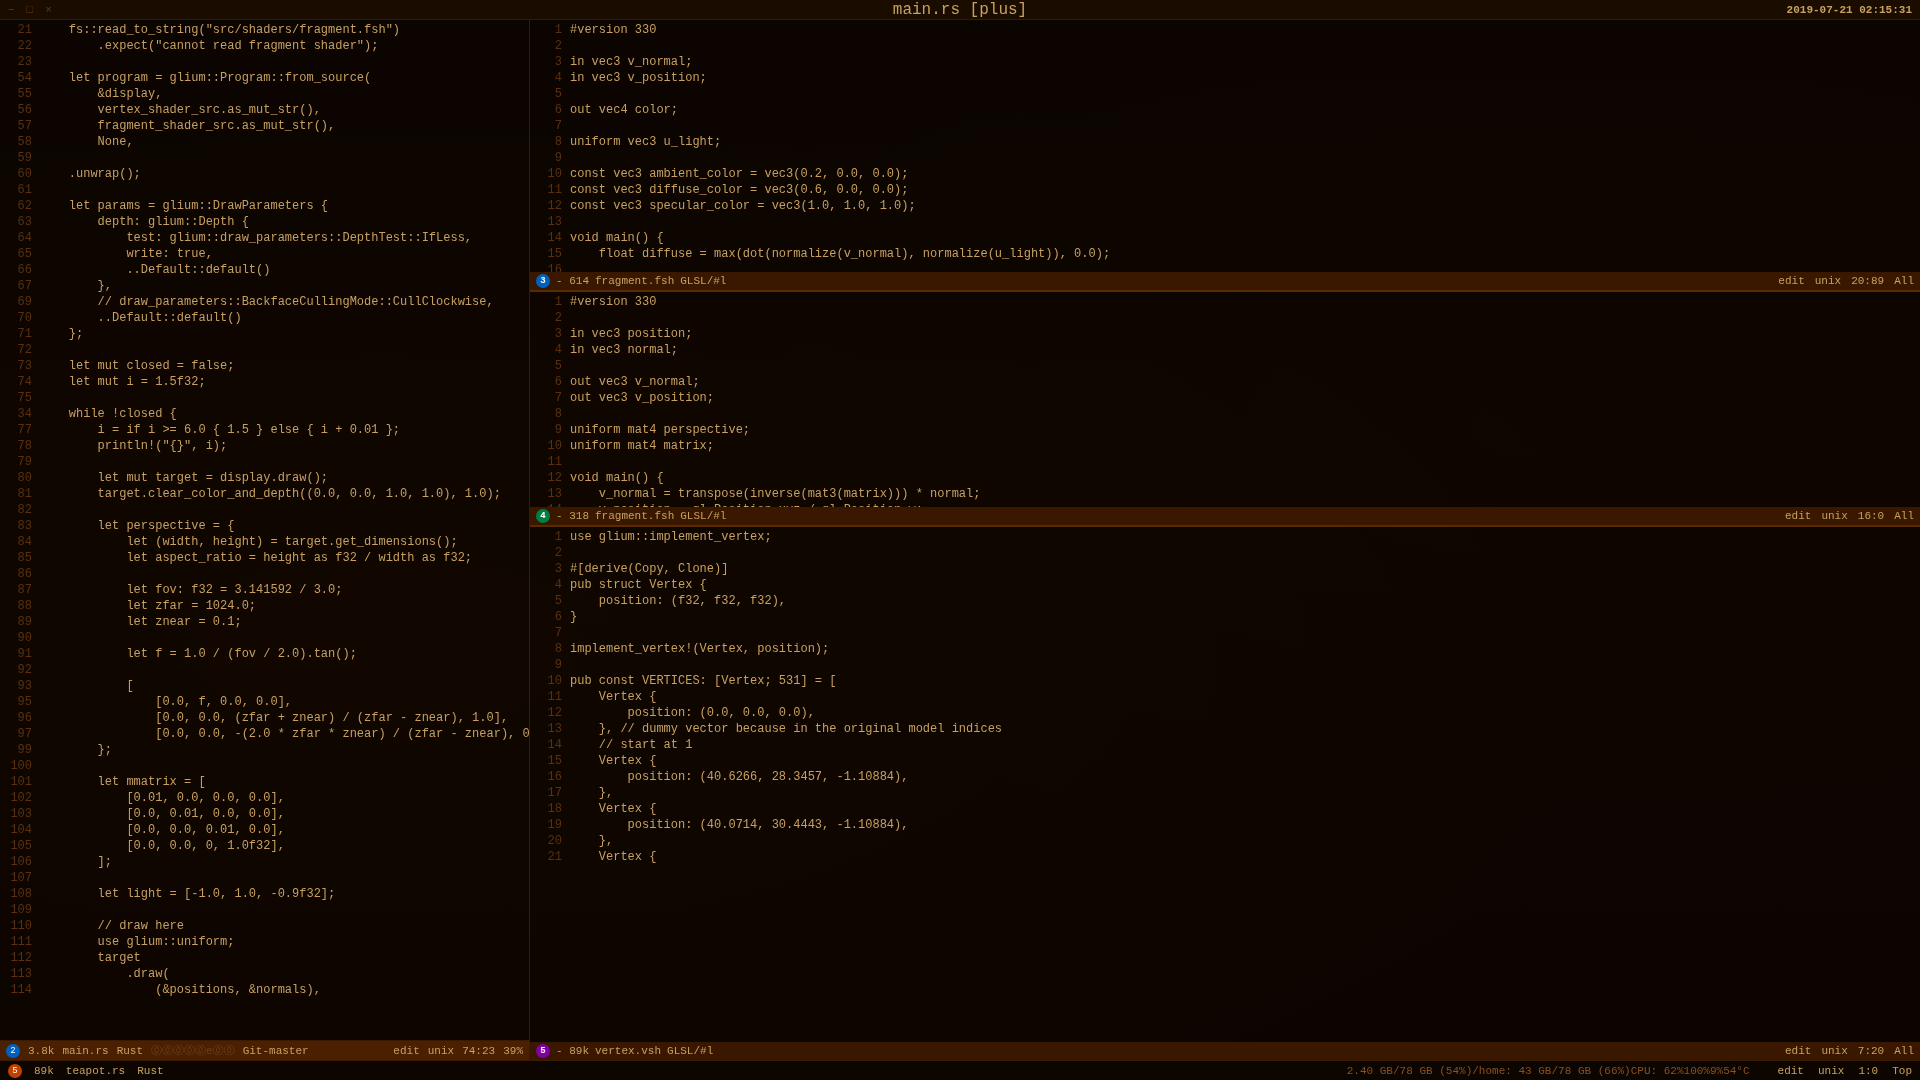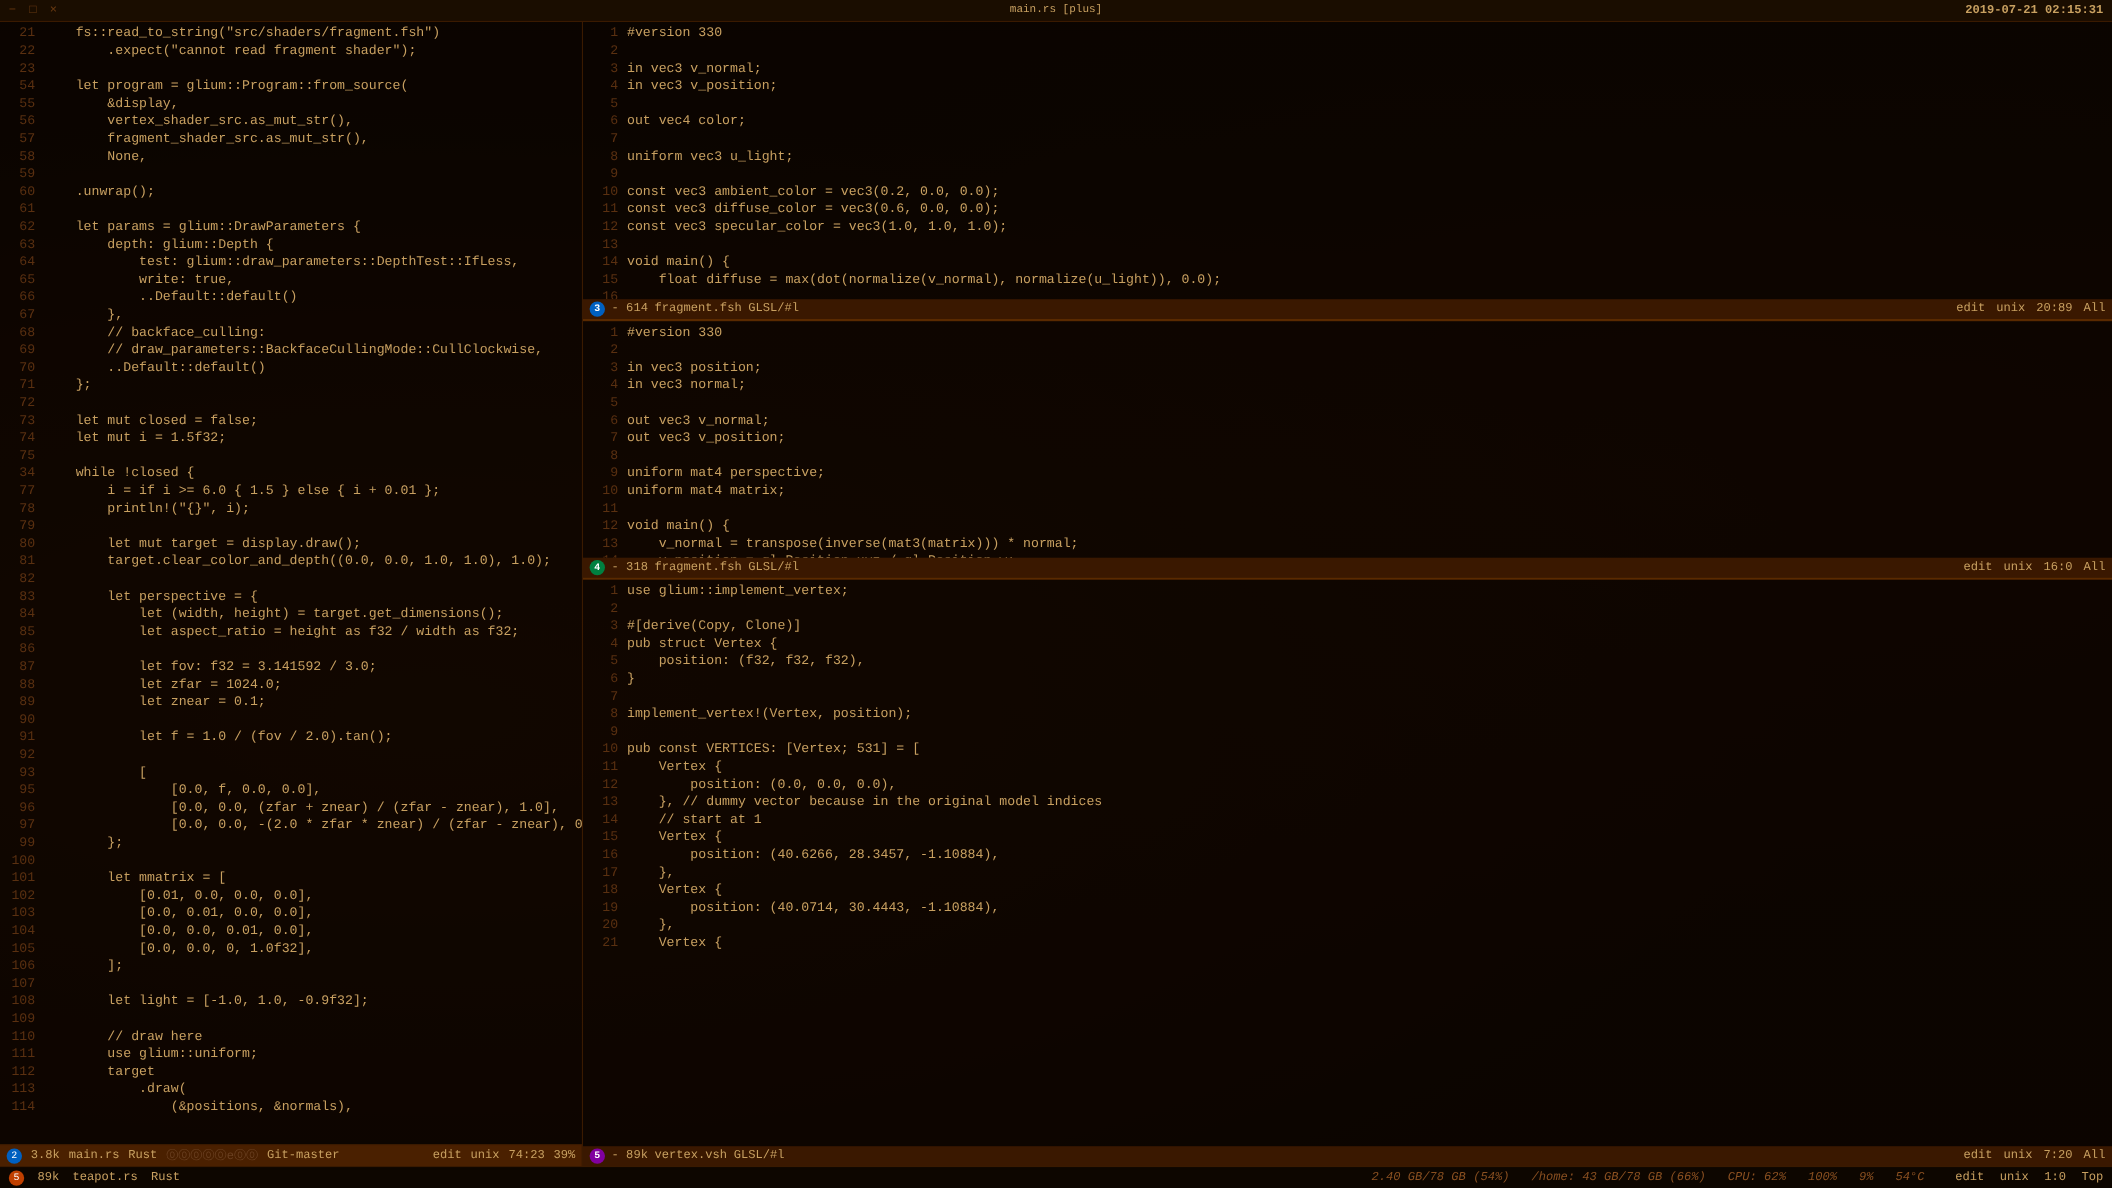--- a/index.html
+++ b/index.html
@@ -50,21 +50,21 @@
       align-items: center;
     }
 
     .top-bar-btn {
       color: #6a3a10;
       font-size: 11px;
     }
 
     .top-bar-title {
       color: #c8a060;
-      font-size: 10px;
+      font-size: 16px;
       position: absolute;
       left: 50%;
       transform: translateX(-50%);
       text-align: right;
     }
 
     .top-bar-time {
       color: #c8a060;
       font-size: 11px;
       font-weight: bold;
@@ -254,21 +254,20 @@
           <div class="code-line"><span class="line-num">58</span><span class="line-content">        None,</span></div>
           <div class="code-line"><span class="line-num">59</span><span class="line-content"></span></div>
           <div class="code-line"><span class="line-num">60</span><span class="line-content">    .unwrap();</span></div>
           <div class="code-line"><span class="line-num">61</span><span class="line-content"></span></div>
           <div class="code-line"><span class="line-num">62</span><span class="line-content">    let params = glium::DrawParameters {</span></div>
           <div class="code-line"><span class="line-num">63</span><span class="line-content">        depth: glium::Depth {</span></div>
           <div class="code-line"><span class="line-num">64</span><span class="line-content">            test: glium::draw_parameters::DepthTest::IfLess,</span></div>
           <div class="code-line"><span class="line-num">65</span><span class="line-content">            write: true,</span></div>
           <div class="code-line"><span class="line-num">66</span><span class="line-content">            ..Default::default()</span></div>
           <div class="code-line"><span class="line-num">67</span><span class="line-content">        },</span></div>
-          <div class="code-line"><span class="line-num">68</span><span class="line-content">        // backface_culling:</span></div>
           <div class="code-line"><span class="line-num">69</span><span class="line-content">        // draw_parameters::BackfaceCullingMode::CullClockwise,</span></div>
           <div class="code-line"><span class="line-num">70</span><span class="line-content">        ..Default::default()</span></div>
           <div class="code-line"><span class="line-num">71</span><span class="line-content">    };</span></div>
           <div class="code-line"><span class="line-num">72</span><span class="line-content"></span></div>
           <div class="code-line"><span class="line-num">73</span><span class="line-content">    let mut closed = false;</span></div>
           <div class="code-line"><span class="line-num">74</span><span class="line-content">    let mut i = 1.5f32;</span></div>
           <div class="code-line"><span class="line-num">75</span><span class="line-content"></span></div>
           <div class="code-line"><span class="line-num">34</span><span class="line-content">    while !closed {</span></div>
           <div class="code-line"><span class="line-num">77</span><span class="line-content">        i = if i &gt;= 6.0 { 1.5 } else { i + 0.01 };</span></div>
           <div class="code-line"><span class="line-num">78</span><span class="line-content">        println!("{}", i);</span></div>
@@ -429,21 +428,21 @@
       </div>
 
     </div>
   </div>
 
   <div class="bottom-bar">
     <div class="status-icon" style="background:#c04000;color:#fff;width:14px;height:14px;border-radius:50%;display:flex;align-items:center;justify-content:center;font-size:9px;">5</div>
     <span style="color:#c8a060;">89k</span>
     <span style="color:#c8a060;">teapot.rs</span>
     <span style="color:#c8a060;">Rust</span>
-    <span style="margin-left:auto;display:flex;gap:20px;color:#8a5020;font-style:italic;">
+    <span style="margin-left:auto;display:flex;color:#8a5020;">
       <span>
         <span>2.40 GB</span>/<span>78 GB</span> (<span>54%</span>)
       </span>
       <span>
         /home: <span>43 GB</span>/<span>78 GB</span> (<span>66%</span>)
       </span>
       <span>CPU: <span>62%</span></span>
       <span><span>100%</span></span>
       <span><span>9%</span></span>
       <span><span>54°C</span></span>

